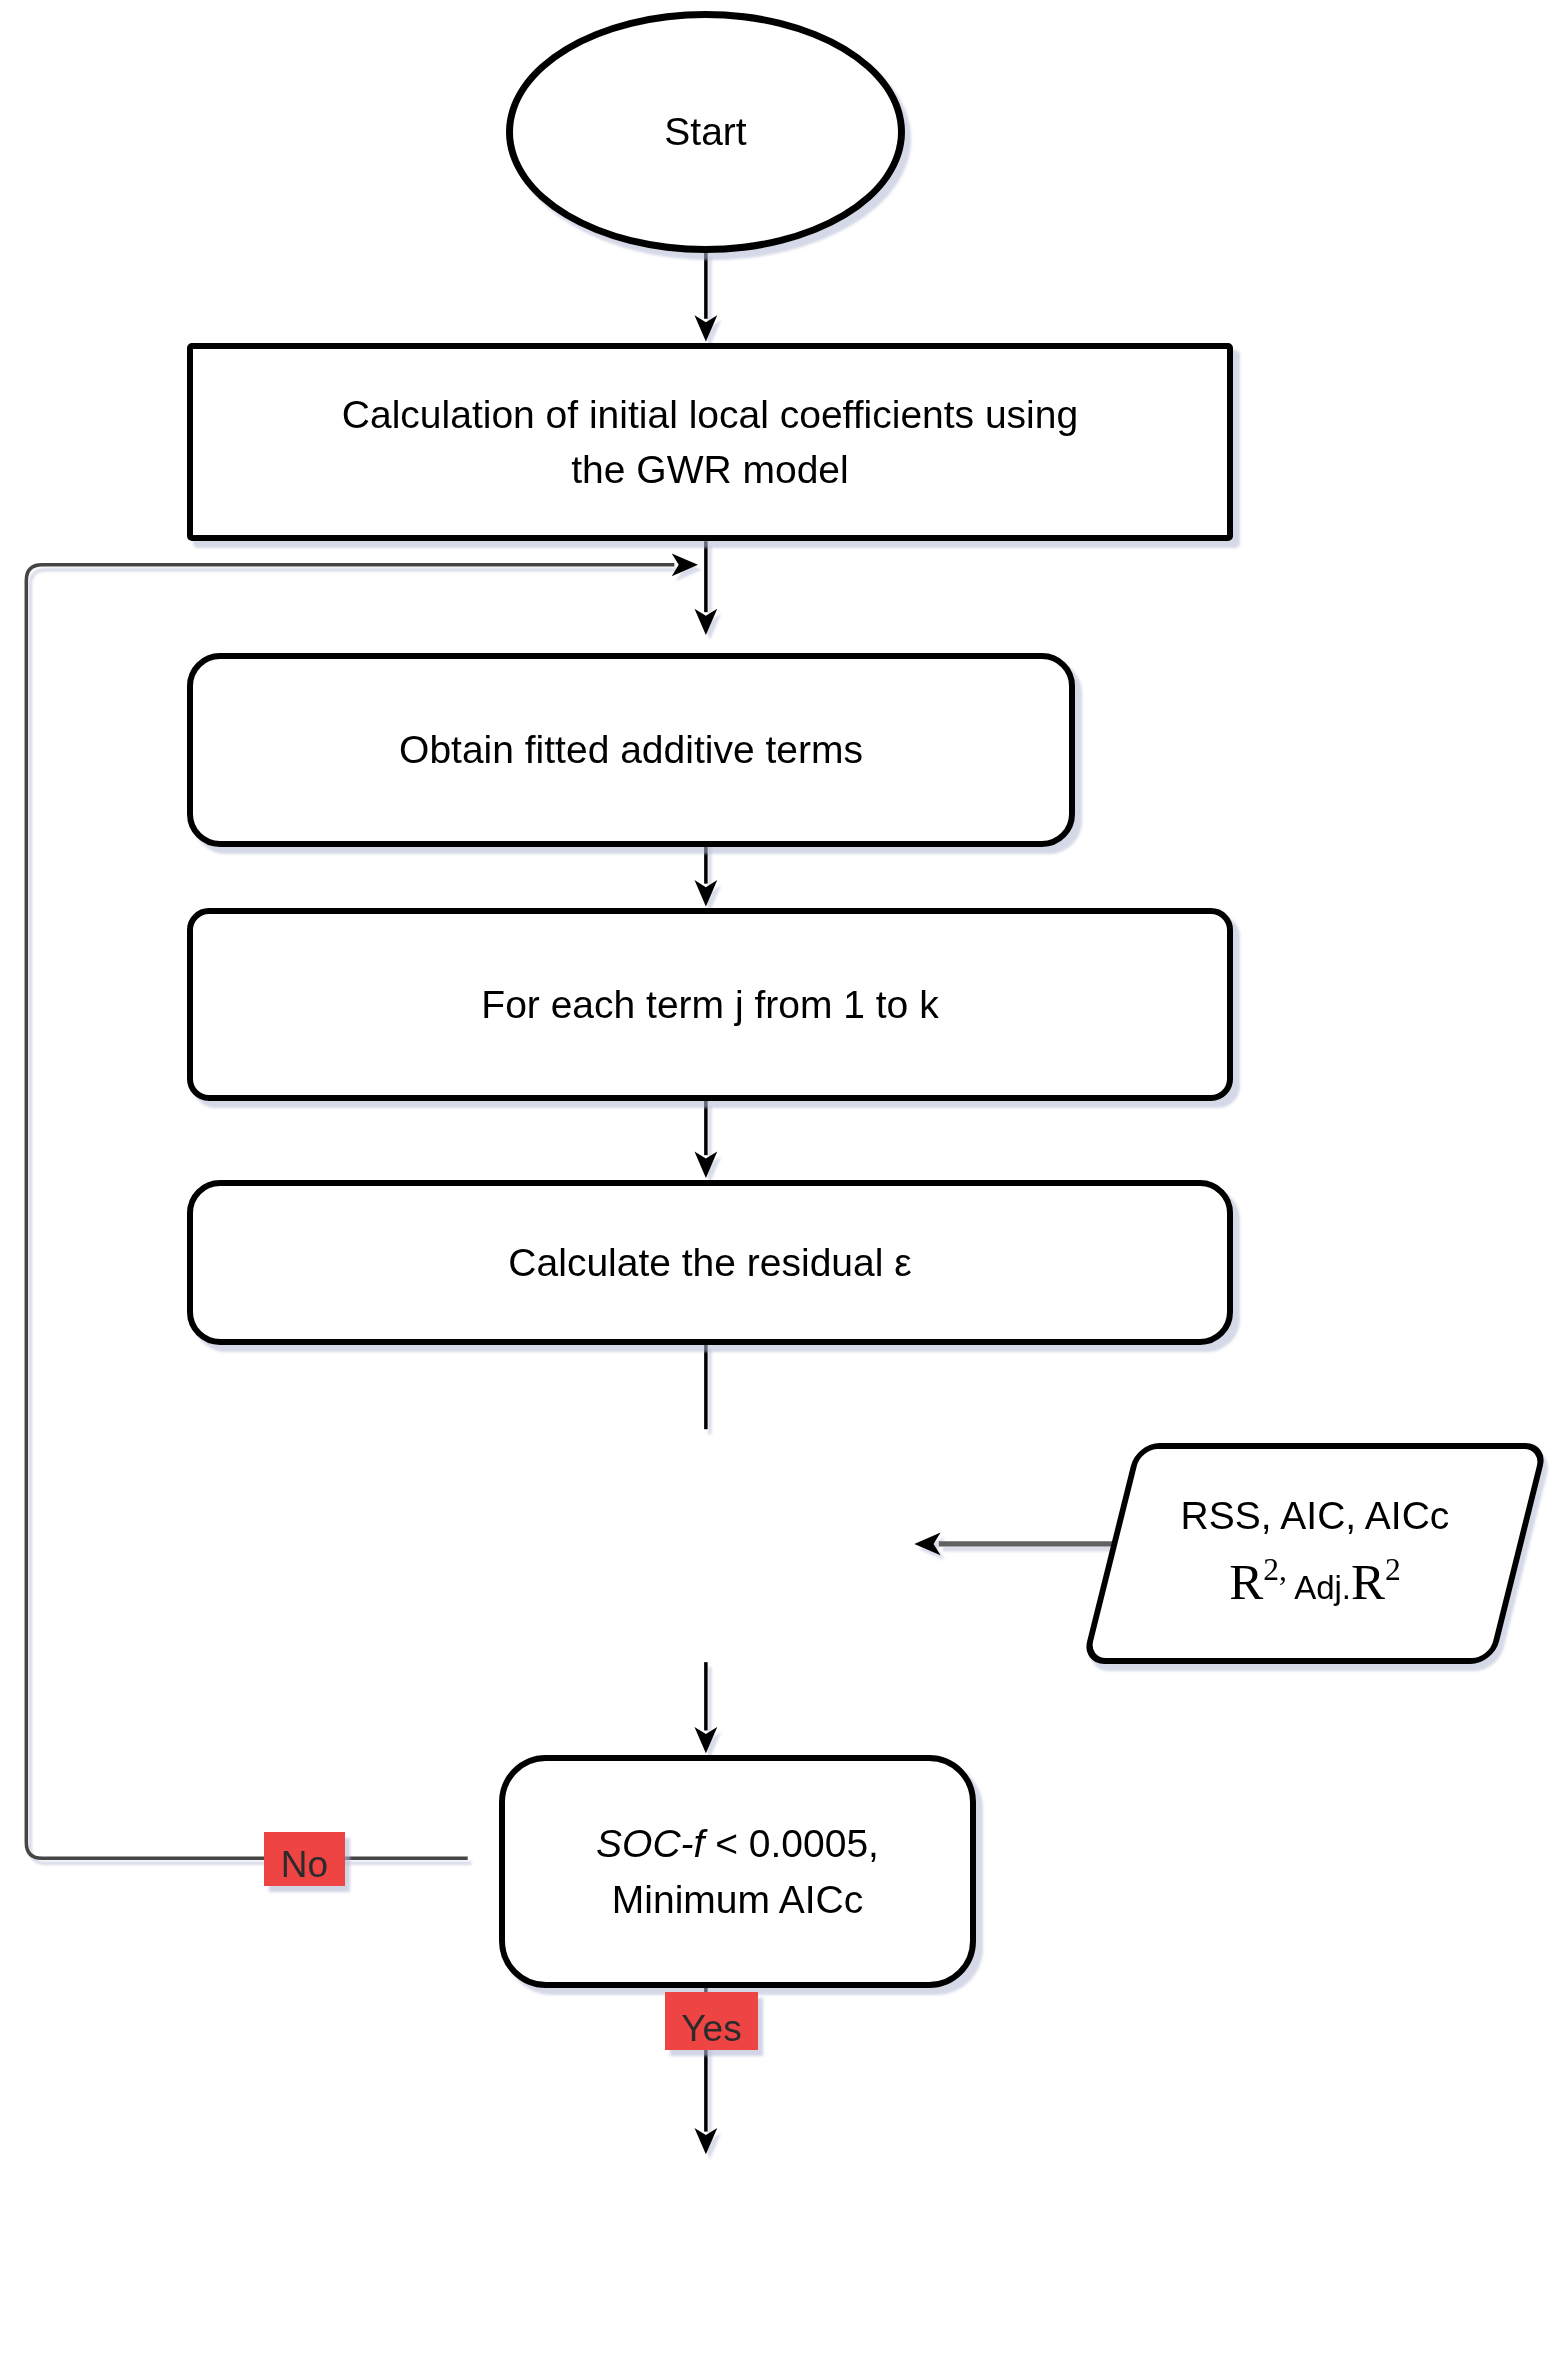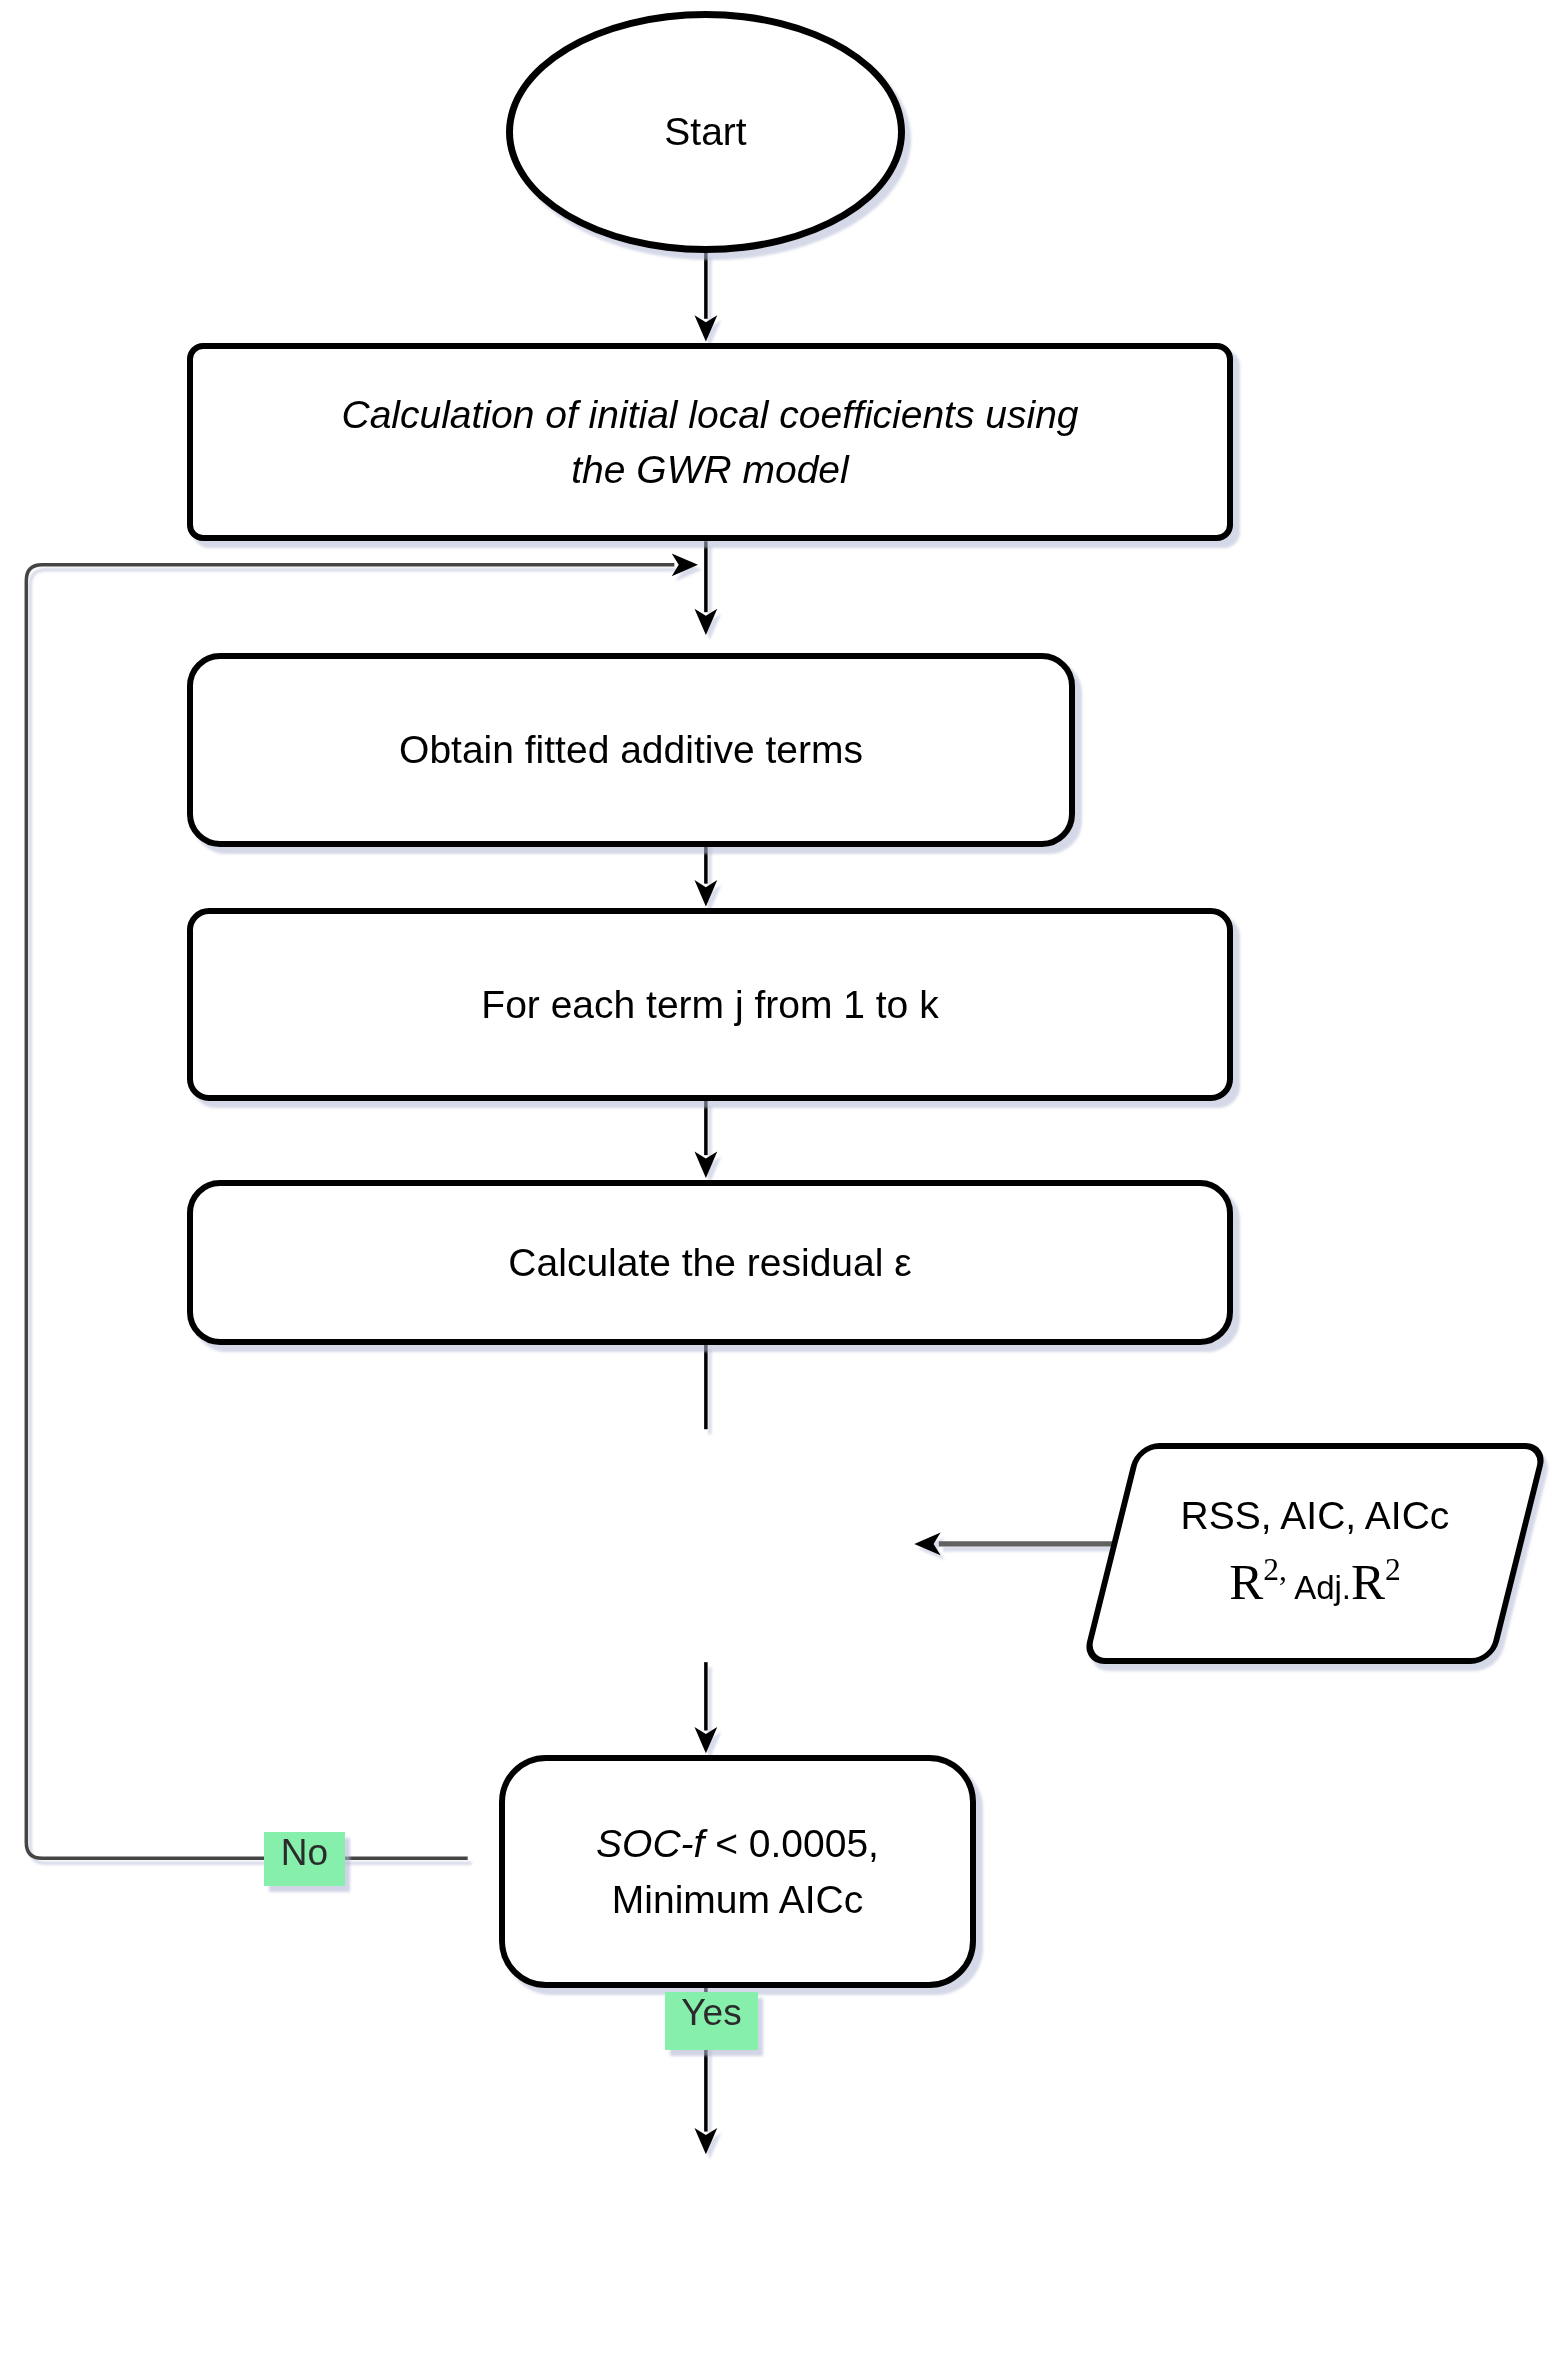--- a/index.html
+++ b/index.html
@@ -30,21 +30,21 @@
     font-size: 39px;
     line-height: 1.42;
     box-shadow: 6.1px 7px 2.6px rgba(178,184,212,0.55);
   }
   .multiline { white-space: pre-line; }
   .ellipse {
     left: 506px; top: 10.5px; width: 399px; height: 242px;
     border-radius: 50%;
     border-width: 7px;
   }
-  .proc1 { left: 187px; top: 343px;  width: 1046px; height: 198px; border-radius: 16px; padding: 0 37px; font-style: italic; }
+  .proc1 { left: 187px; top: 343px;  width: 1046px; height: 198px; border-radius: 5px; padding: 0 37px; }
   .proc2 { left: 187px; top: 637px;  width: 888px; height: 194px; border-radius: 33px; margin-top: 16px; }
   .proc3 { left: 187px; top: 908px; width: 1046px; height: 193px; border-radius: 22px; }
   .proc4 { left: 187px; top: 1180px; width: 1046px; height: 165px; border-radius: 33px; }
   .proc5 { left: 508px; top: 1426px; width: 396px; height: 236px; border-radius: 44px; padding: 0 24.5px; }
   .decision { left: 468px; top: 1755px; width: 477px; height: 233px; border-radius: 47px; padding: 0 17.5px; margin-left: 31px; }
   .endnode { left: 504px; top: 2156px; width: 405px; height: 184px; border-radius: 96px; }
   .para-outer {
     position: absolute;
     left: 1109px; top: 1443px; width: 412px; height: 221px;
     box-sizing: border-box;
@@ -63,22 +63,22 @@
     font-size: 39px;
     line-height: 1.35;
   }
   .serif-r { font-family: "Liberation Serif", serif; font-size: 51px; }
   .r-sup { font-family: "Liberation Serif", serif; font-size: 31.5px; vertical-align: 19px; }
   .adj { font-size: 33px; }
   .metrics-line2 { margin-top: 5.3px; }
   .italic { font-style: italic; }
   .edge-label {
     position: absolute;
-    background: #86efac;
-    display: flex; align-items: flex-start; justify-content: center;
+    background: #ef4444;
+    display: flex; align-items: flex-end; justify-content: center;
     font-size: 37px;
     color: #2b2b2b;
     box-shadow: 5.3px 6.1px 2.6px rgba(178,184,212,0.6);
   }
   .label-no  { left: 264px; top: 1832px; width: 81px;  height: 54px; }
   .label-yes { left: 665px; top: 1992px; width: 93px; height: 58px; }
 </style>
 </head>
 <body>
 

